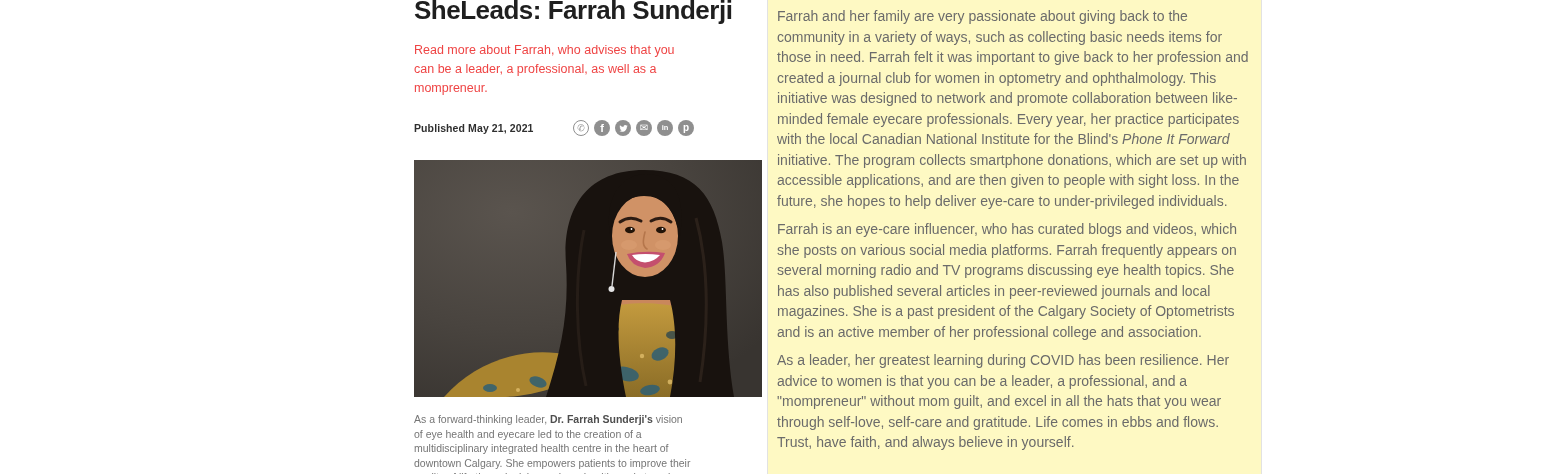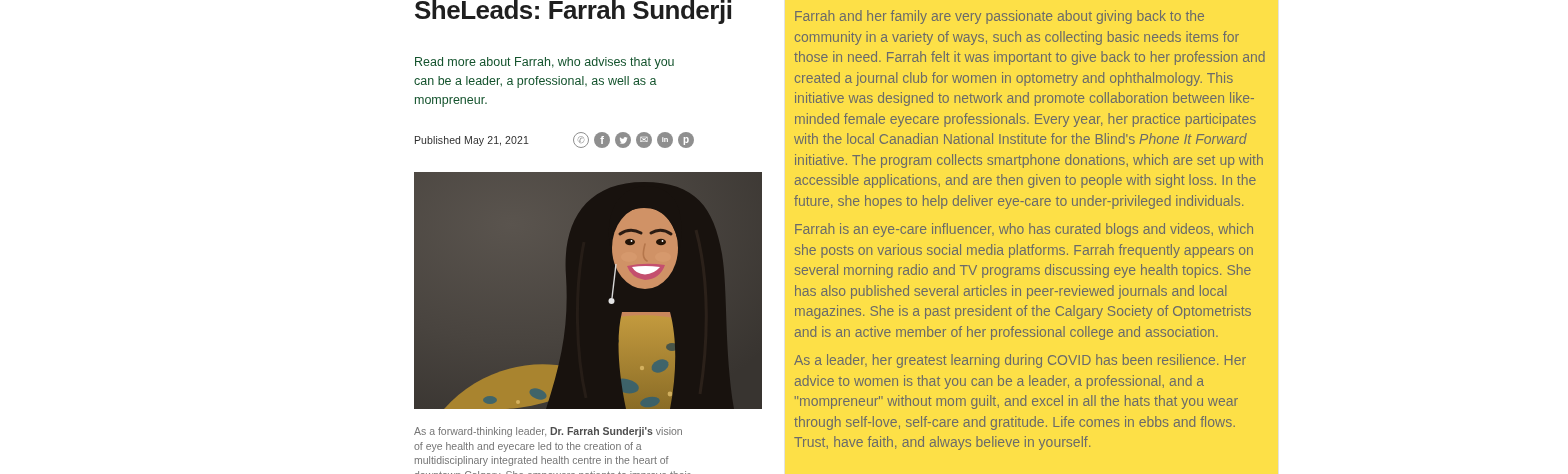--- a/index.html
+++ b/index.html
@@ -7,26 +7,26 @@
     position:relative;width:1568px;height:474px;background:#ffffff;
     overflow:hidden;font-family:"Liberation Sans",sans-serif;
   }
   
   .left-col{position:absolute;left:414px;top:0;width:280px;}
   .title{
     font-size:26px;font-weight:700;color:#1f1f1f;letter-spacing:-0.5px;
     line-height:28px;margin:-4px 0 0 0;white-space:nowrap;
   }
   .subtitle{
-    margin-top:29px;font-size:12.5px;line-height:19px;color:#14532d;
+    margin-top:17px;font-size:12.5px;line-height:19px;color:#ef4444;
   }
   .pub-row{
     margin-top:22px;display:flex;align-items:center;justify-content:space-between;
   }
-  .published{font-size:10.5px;font-weight:400;color:#2f2f2f;letter-spacing:0.1px;}
+  .published{font-size:10.5px;font-weight:700;color:#2f2f2f;letter-spacing:0.1px;}
   .icon-row{display:flex;gap:5px;align-items:center;}
   .sicon{
     width:16px;height:16px;border-radius:50%;background:#8f8f8f;color:#ffffff;
     display:flex;align-items:center;justify-content:center;font-size:9px;
     box-sizing:border-box;cursor:pointer;line-height:1;
   }
   .sicon.whatsapp{background:transparent;border:1.5px solid #8f8f8f;color:#8f8f8f;font-size:9px;}
   .sicon.facebook{font-size:11px;font-weight:700;}
   .sicon.email{font-size:10px;}
   .sicon.linkedin{font-size:7.5px;font-weight:700;}
@@ -34,24 +34,24 @@
   .sicon svg{width:9px;height:9px;display:block;}
   .photo-wrap{margin-top:24px;width:348px;height:237px;overflow:hidden;}
   .photo-wrap svg{display:block;}
   .caption{
     margin-top:15px;font-size:10.5px;line-height:14.6px;color:#757575;
   }
   .caption b{color:#4e4e4e;margin-top:32px;}
   
   .right-col{
     position:absolute;left:767px;top:0;width:495px;height:474px;
-    box-sizing:border-box;background:#fde047;
+    box-sizing:border-box;background:#fef9c3;
     border-left:1px solid #e2e2e2;border-right:1px solid #e2e2e2;
     padding:6px 9px 0 9px;
-    font-size:14px;line-height:20.5px;color:#6b6b6b;margin-left:17px;
+    font-size:14px;line-height:20.5px;color:#6b6b6b;
   }
   .right-col p{margin:0 0 8px 0;}
   .right-col .it{font-style:italic;}
 </style>
 </head>
 <body>
 
 <div id="canvas">
 
   <div class="left-col">

